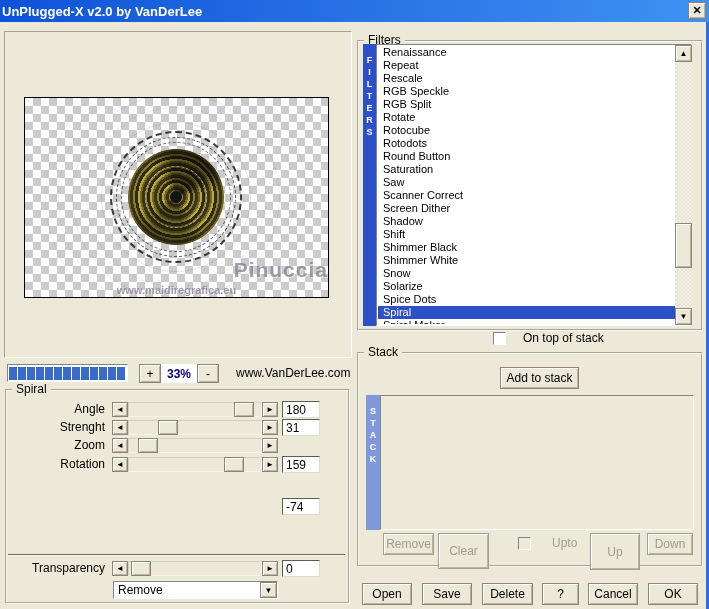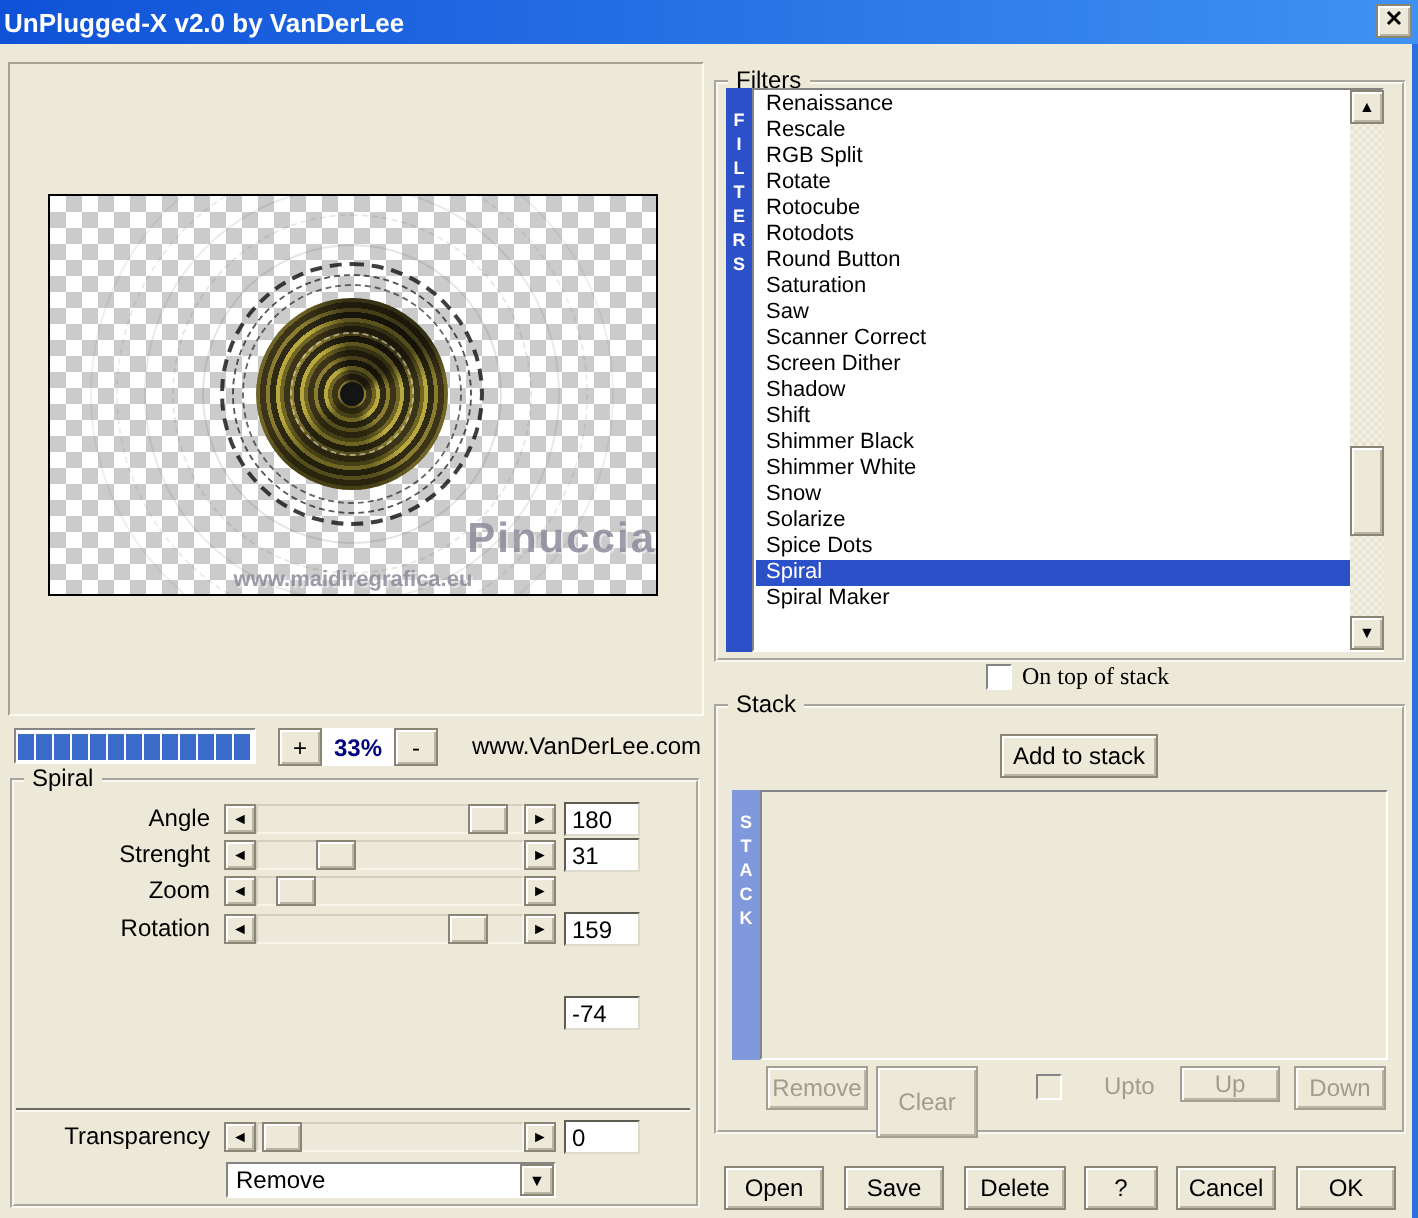--- a/index.html
+++ b/index.html
@@ -99,21 +99,21 @@
   .list-item{height:13px;line-height:13px;font-size:11px;padding-left:5px;white-space:nowrap;}
   .list-item.selected{background:var(--hl);color:#fff;}
   .scrollbar{left:675px;top:45px;width:17px;height:280px;background:#f3f1e6;
     background-image:linear-gradient(45deg,#e7e4d3 25%,transparent 25% 75%,#e7e4d3 75%),
       linear-gradient(45deg,#e7e4d3 25%,transparent 25% 75%,#e7e4d3 75%);
     background-size:4px 4px;background-position:0 0,2px 2px;}
   .sb-btn{position:absolute;left:0;width:17px;height:17px;}
   .sb-thumb{position:absolute;left:0;top:178px;width:17px;height:45px;background:var(--face);
     border:1px solid #8a8575;box-shadow:inset 1px 1px 0 #fff,inset -1px -1px 0 #b8b5a5;}
 
-  .ontop-row{left:493px;top:331px;display:flex;align-items:center;gap:5px;font-family:Liberation Serif, serif;}
+  .ontop-row{left:493px;top:331px;display:flex;align-items:center;gap:17px;}
   .ontop-row label{font-size:12px;}
 
   
   .stack-group{left:357px;top:352px;width:346px;height:215px;}
   .stack-bar{left:366px;top:395px;width:14px;height:135px;background:var(--stackbar);}
   .stack-list{left:380px;top:395px;width:314px;height:135px;background:var(--face);}
   .disabled-label{color:#a09d8e;font-size:12px;margin-left:16px;}
 
   
   .rightedge{left:706px;top:22px;width:3px;height:587px;background:#2e6fe0;}
@@ -223,21 +223,23 @@
       <span>I</span>
       <span>L</span>
       <span>T</span>
       <span>E</span>
       <span>R</span>
       <span>S</span>
     </div>
   <div class="abs listbox sunken">
     <div class="list-inner" id="filter-list">
         <div class="list-item">Renaissance</div>
+        <div class="list-item">Repeat</div>
         <div class="list-item">Rescale</div>
+        <div class="list-item">RGB Speckle</div>
         <div class="list-item">RGB Split</div>
         <div class="list-item">Rotate</div>
         <div class="list-item">Rotocube</div>
         <div class="list-item">Rotodots</div>
         <div class="list-item">Round Button</div>
         <div class="list-item">Saturation</div>
         <div class="list-item">Saw</div>
         <div class="list-item">Scanner Correct</div>
         <div class="list-item">Screen Dither</div>
         <div class="list-item">Shadow</div>
@@ -271,21 +273,21 @@
       <span>C</span>
       <span>K</span>
     </div>
   <div class="abs stack-list sunken"></div>
   <div class="abs btn disabled" style="left:383px;top:533px;width:51px;height:22px;">Remove</div>
   <div class="abs btn disabled" style="left:438px;top:533px;width:51px;height:36px;">Clear</div>
   <div class="abs" style="left:518px;top:536px;display:flex;align-items:center;gap:5px;">
     <div class="checkbox disabled"></div>
     <span class="disabled-label">Upto</span>
   </div>
-  <div class="abs btn disabled" style="left:590px;top:533px;width:50px;height:18px;">Up</div>
+  <div class="abs btn disabled" style="left:590px;top:533px;width:50px;height:37px;">Up</div>
   <div class="abs btn disabled" style="left:647px;top:533px;width:46px;height:22px;">Down</div>
 
   <div class="abs btn" style="left:362px;top:583px;width:50px;height:22px;">Open</div>
   <div class="abs btn" style="left:422px;top:583px;width:50px;height:22px;">Save</div>
   <div class="abs btn" style="left:482px;top:583px;width:51px;height:22px;">Delete</div>
   <div class="abs btn" style="left:542px;top:583px;width:37px;height:22px;">?</div>
   <div class="abs btn" style="left:588px;top:583px;width:50px;height:22px;">Cancel</div>
   <div class="abs btn" style="left:648px;top:583px;width:50px;height:22px;">OK</div>
 
   <div class="abs rightedge"></div>

